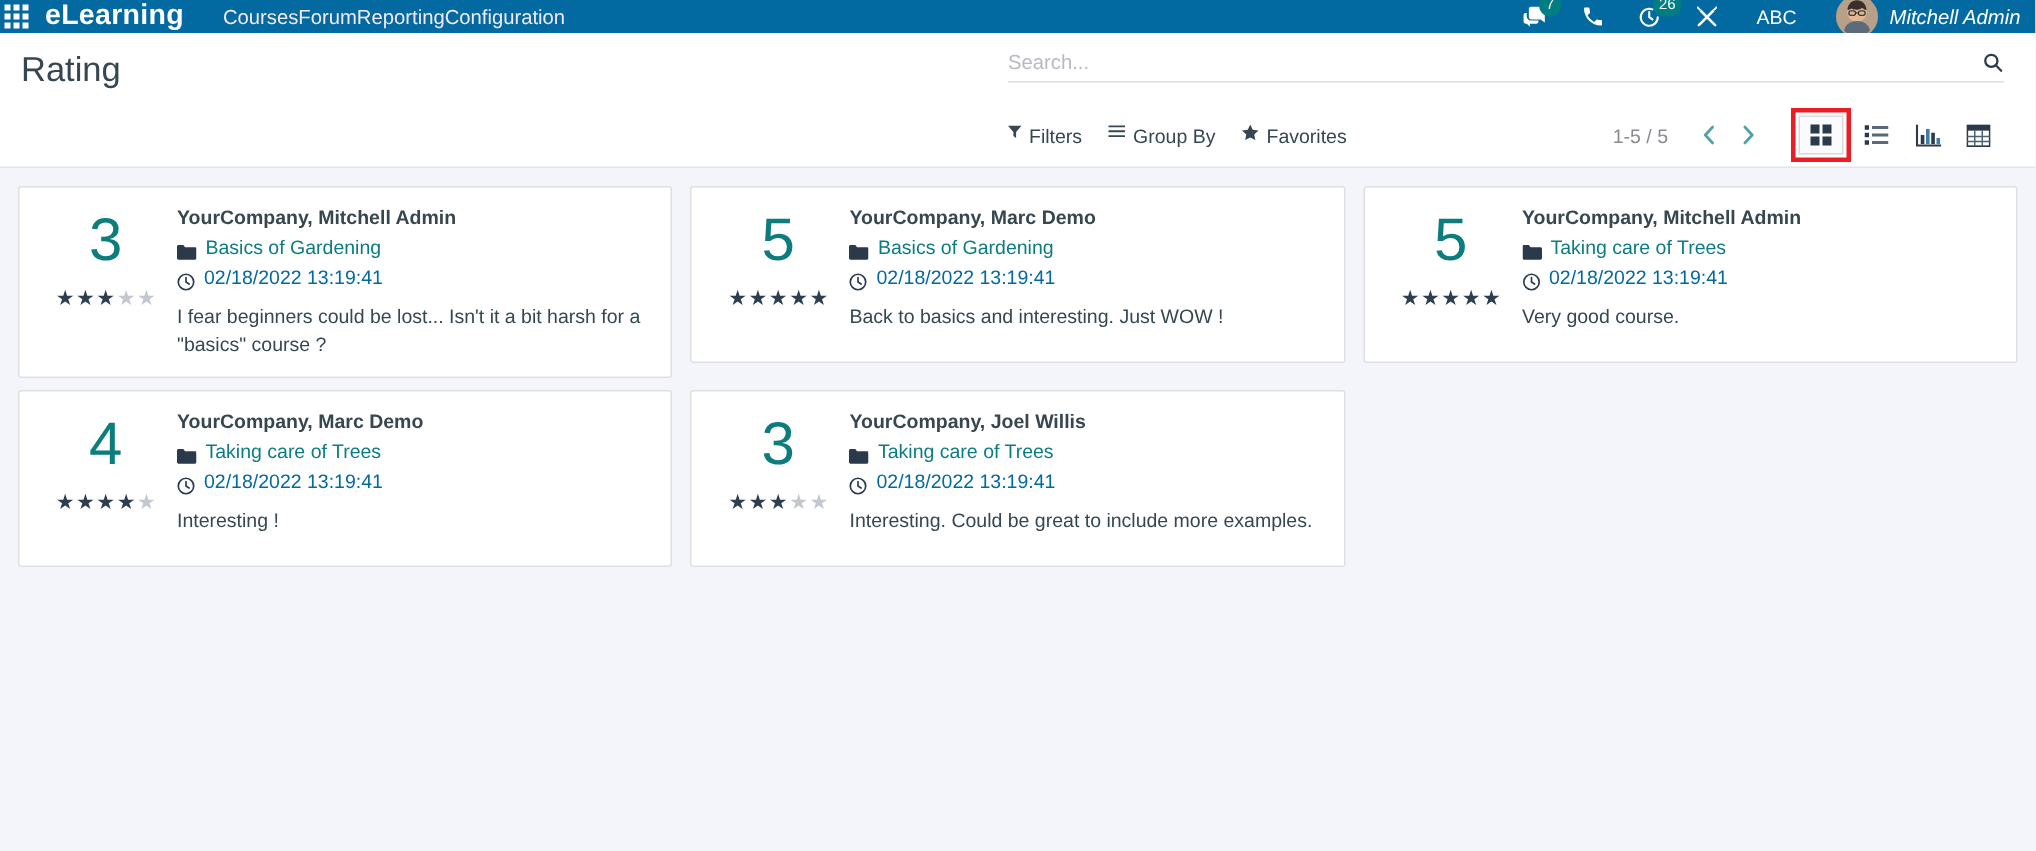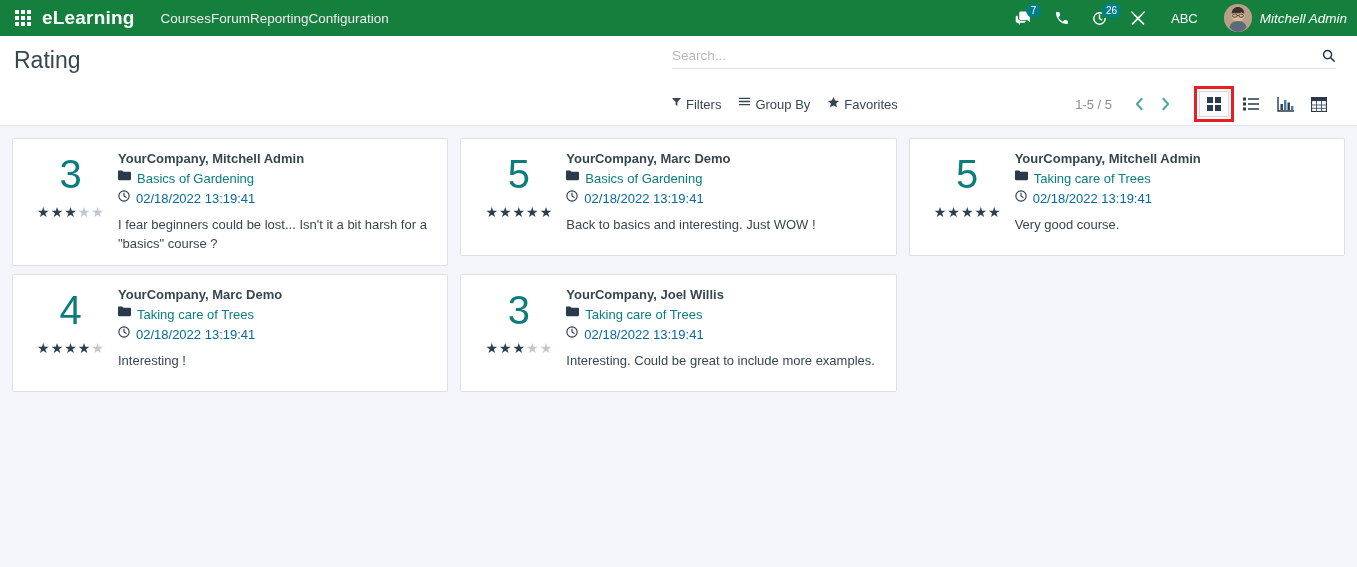--- a/index.html
+++ b/index.html
@@ -6,25 +6,25 @@
   html, body {
     margin: 0; padding: 0;
     width: 1357px; height: 567px;
     overflow: hidden;
     font-family: "Liberation Sans", sans-serif;
     background: #f4f5fa;
   }
 
   
   .navbar {
-    height: 36px;
-    background: #15803d;
-    display: flex;
-    align-items: center;
-    padding: 0 10px 0 12px;
+    height: 22px;
+    background: #0369a1;
+    display: flex;
+    align-items: center;
+    padding: 0 10px 0 0;
     color: #ffffff;
     position: relative;
   }
   .apps-grid {
     width: 22px; height: 22px;
     display: grid;
     grid-template-columns: repeat(3, 4px);
     grid-template-rows: repeat(3, 4px);
     gap: 2px;
     justify-content: center;
@@ -259,21 +259,21 @@
   .card-body { flex: 1; padding-top: 2px; min-width: 0; }
   .partner {
     font-size: 13px;
     font-weight: bold;
     color: #37474f;
     margin-bottom: 3px;
     line-height: 16px;
   }
   .meta-line {
     display: flex;
-    align-items: flex-start;
+    align-items: flex-end;
     gap: 6px;
     margin-bottom: 2px;
     line-height: 18px;
   }
   .meta-ico { color: #2b3a4a; display: flex; align-items: center; flex: none; }
   .course-link {
     font-size: 13px;
     color: #0b7c82;
     cursor: pointer;
     white-space: nowrap;

